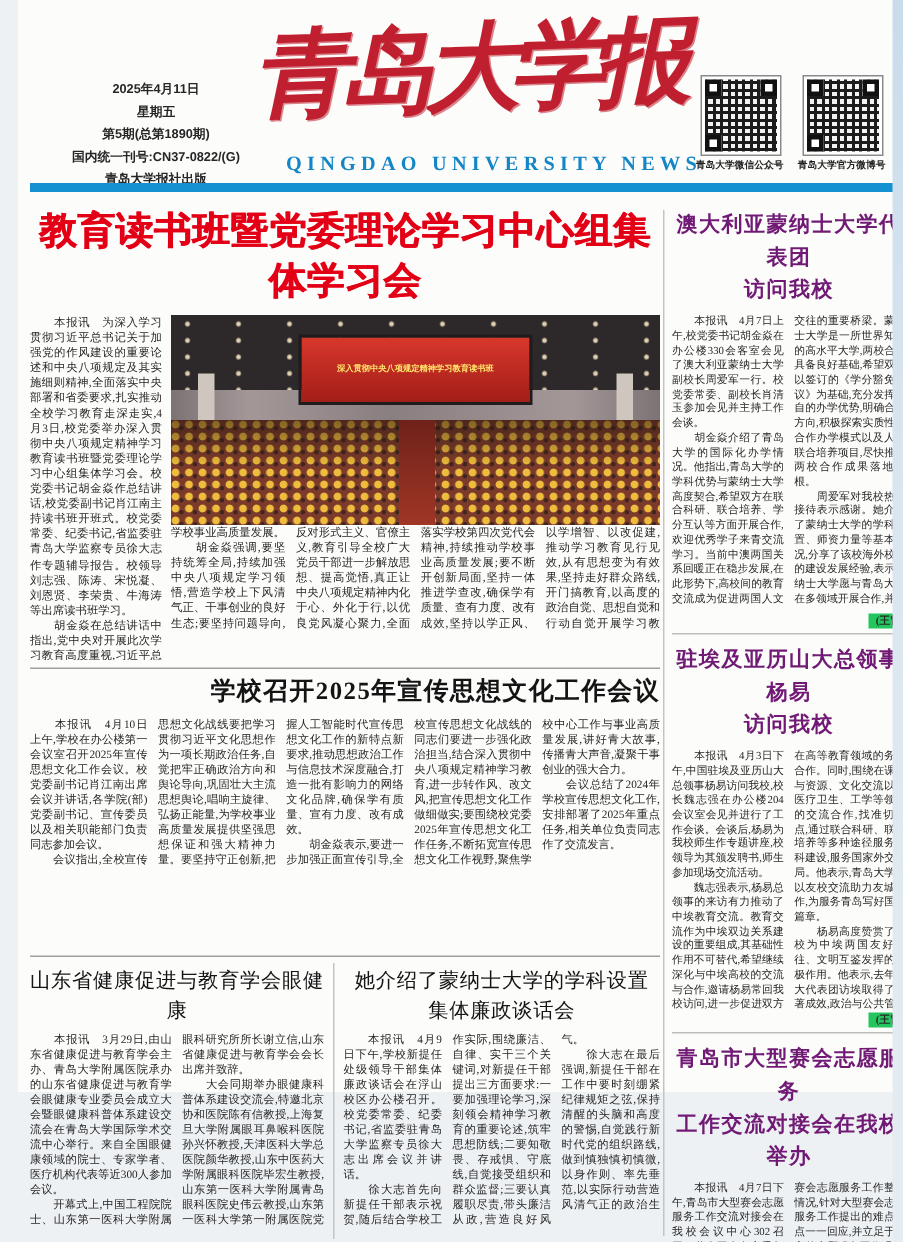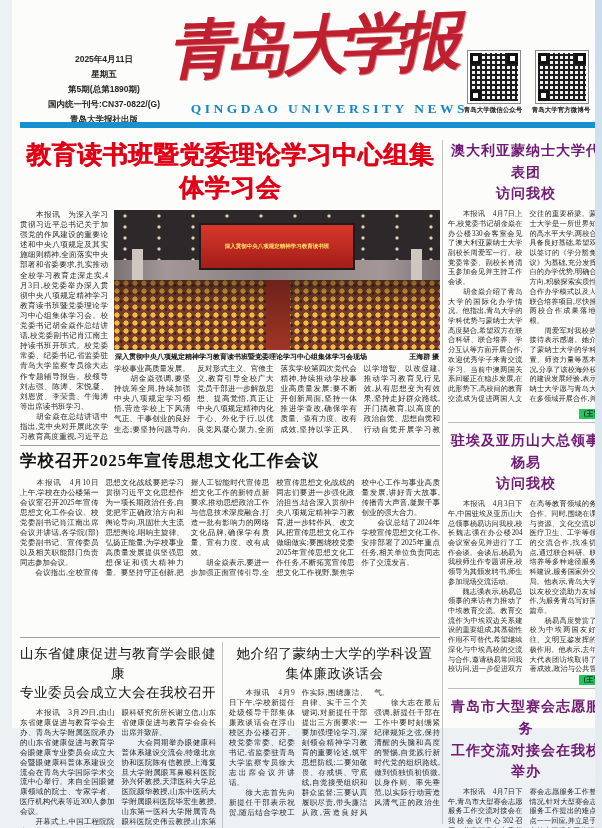--- a/index.html
+++ b/index.html
@@ -73,21 +73,21 @@
     background:linear-gradient(180deg,#6e2219,#a03626);}
   .caption-row{display:flex;justify-content:space-between;align-items:baseline;
     font-size:7px;font-weight:bold;color:#111;padding:2px 1px 2px;}
   .caption-row .credit{flex:none;margin-left:8px;}
   .lead-cols{column-count:4;column-gap:7px;height:76px;overflow:hidden;
     font-size:7.6px;line-height:1.33;}
 
   .h-divider{border-top:1px solid #9f9f9f;margin:5px 0 4px;}
 
   
-  .culture-headline{font-size:16.5px;font-weight:bold;text-align:left;
+  .culture-headline{font-size:16.5px;font-weight:bold;text-align:right;
     letter-spacing:1px;color:#141414;margin:2px 0 6px;}
   .culture-body{column-count:5;column-gap:7px;height:154px;overflow:hidden;
     font-size:7.5px;line-height:1.33;}
 
   
   .bottom-row{display:flex;margin-top:3px;}
   .b-left{width:196px;flex:none;}
   .b-div{width:1px;background:#c4c4c4;margin:0 6px;flex:none;}
   .b-mid{flex:1;min-width:0;}
   .b-head{font-size:13.5px;font-weight:normal;text-align:center;line-height:1.45;
@@ -157,24 +157,20 @@
             <div class="ph-wall"></div>
             <div class="ph-pillar left"></div>
             <div class="ph-pillar right"></div>
             <div class="ph-screen">
               <span>深入贯彻中央八项规定精神学习教育读书班</span>
             </div>
             <div class="ph-audience"></div>
             <div class="ph-aisle"></div>
           </div>
 
-          <div class="caption-row">
-            <span>深入贯彻中央八项规定精神学习教育读书班暨党委理论学习中心组集体学习会现场</span>
-            <span class="credit">王海群 摄</span>
-          </div>
 
           <div class="lead-cols jtext">学校事业高质量发展。
 　　胡金焱强调,要坚持统筹全局,持续加强中央八项规定学习领悟,营造学校上下风清气正、干事创业的良好生态;要坚持问题导向,反对形式主义、官僚主义,教育引导全校广大党员干部进一步解放思想、提高觉悟,真正让中央八项规定精神内化于心、外化于行,以优良党风凝心聚力,全面落实学校第四次党代会精神,持续推动学校事业高质量发展;要不断开创新局面,坚持一体推进学查改,确保学有质量、查有力度、改有成效,坚持以学正风、以学增智、以改促建,推动学习教育见行见效,从有思想变为有效果,坚持走好群众路线,开门搞教育,以高度的政治自觉、思想自觉和行动自觉开展学习教育,以高标准高质量推动学习教育走深走实,以实际成效取信于民,为学校各项事业高质量发展提供坚强作风保证。
 　　会上,与会人员集中观看了警示教育片,各基层党委书记交流了学习体会,工作专班负责同志通报了学习教育有关安排,确保学习教育取得实实在在的成效。</div>
         </div>
       </div>
     </div>
 
     <div class="h-divider"></div>
 
@@ -185,21 +181,20 @@
 　　胡金焱表示,要进一步加强正面宣传引导,全校宣传思想文化战线的同志们要进一步强化政治担当,结合深入贯彻中央八项规定精神学习教育,进一步转作风、改文风,把宣传思想文化工作做细做实;要围绕校党委2025年宣传思想文化工作任务,不断拓宽宣传思想文化工作视野,聚焦学校中心工作与事业高质量发展,讲好青大故事,传播青大声音,凝聚干事创业的强大合力。
 　　会议总结了2024年学校宣传思想文化工作,安排部署了2025年重点任务,相关单位负责同志作了交流发言。</div>
     </div>
 
     <div class="h-divider"></div>
 
     <div class="bottom-row">
       <div class="b-left">
         <div class="b-head">
           <div>山东省健康促进与教育学会眼健康</div>
-          <div>专业委员会成立大会在我校召开</div>
         </div>
         <div class="body-sm cols2 jtext">　　本报讯　3月29日,由山东省健康促进与教育学会主办、青岛大学附属医院承办的山东省健康促进与教育学会眼健康专业委员会成立大会暨眼健康科普体系建设交流会在青岛大学国际学术交流中心举行。来自全国眼健康领域的院士、专家学者、医疗机构代表等近300人参加会议。
 　　开幕式上,中国工程院院士、山东第一医科大学附属眼科研究所所长谢立信,山东省健康促进与教育学会会长出席并致辞。
 　　大会同期举办眼健康科普体系建设交流会,特邀北京协和医院陈有信教授,上海复旦大学附属眼耳鼻喉科医院孙兴怀教授,天津医科大学总医院颜华教授,山东中医药大学附属眼科医院毕宏生教授,山东第一医科大学附属青岛眼科医院史伟云教授,山东第一医科大学第一附属医院党光福教授等国内知名专家作专题报告,为山东省眼健康事业发展贡献智慧和方案。
 　　学会自2024年10月启动筹备工作以来,积极推进眼健康科普体系建设。</div>
       </div>
 
       <div class="b-div"></div>
 
       <div class="b-mid">

